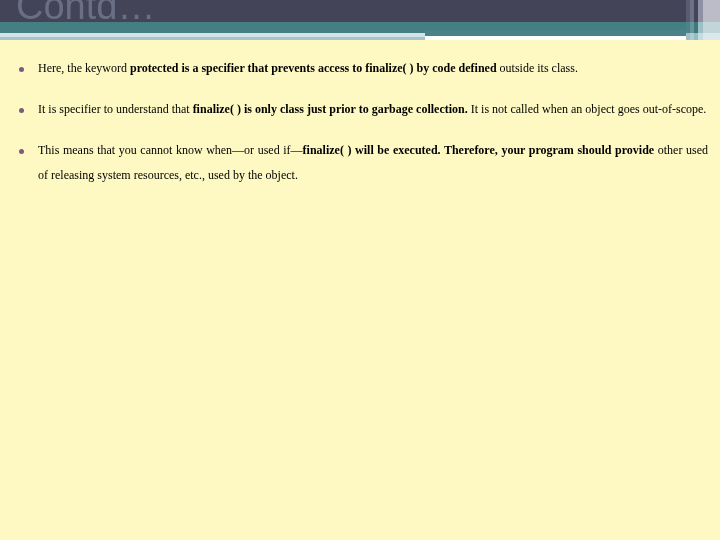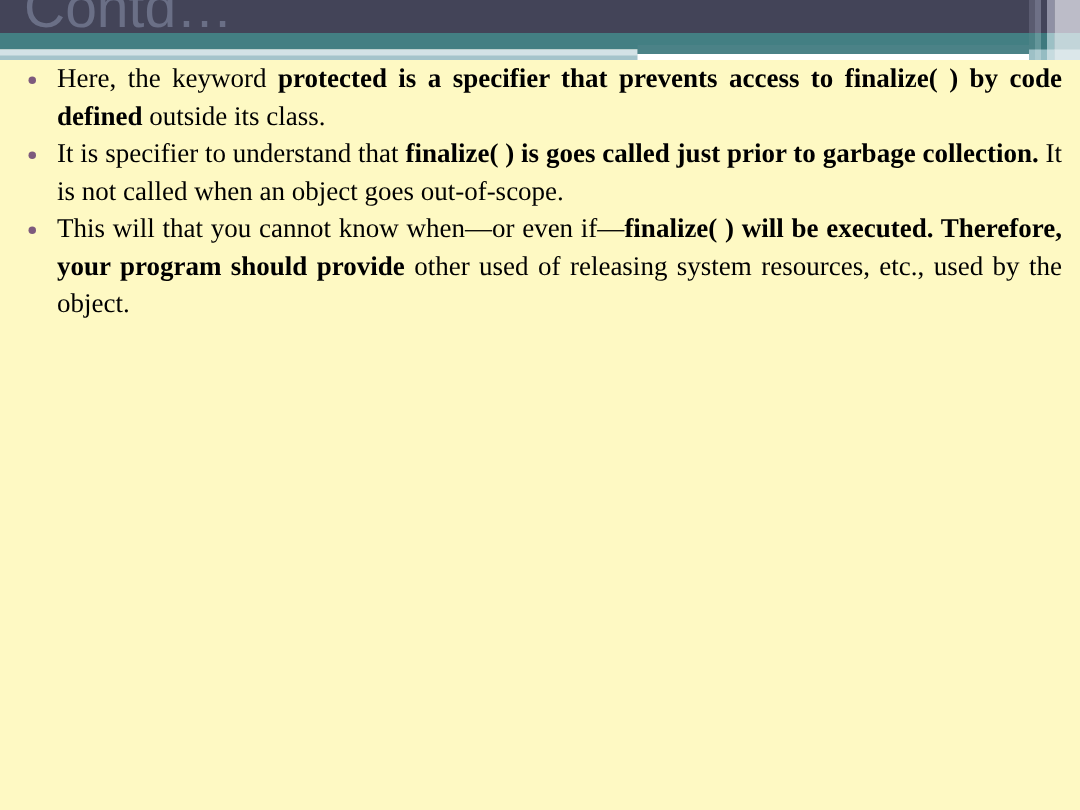--- a/index.html
+++ b/index.html
@@ -135,23 +135,23 @@
     top: 40px;
     width: 720px;
   }
   ul.bullets {
     list-style: none;
     margin: 0;
     padding: 0;
   }
   ul.bullets > li {
     position: relative;
-    margin: 0 0 0 0;
+    margin: 16px 0 0 0;
     padding: 0 12px 0 38px;
-    font-size: 18px;
+    font-size: 12px;
     line-height: 25px;
     color: #000000;
     text-align: justify;
     text-justify: inter-word;
   }
   ul.bullets > li::before {
     content: "";
     position: absolute;
     left: 19px;
     top: 11px;
@@ -192,18 +192,18 @@
   <div class="vstripe-foot vf-d"></div>
   <div class="vstripe-foot vf-e"></div>
 
   <div class="title-clip">
     <div class="title-text" style="color: rgb(106, 111, 134);">Contd…</div>
   </div>
 
   <div class="body">
     <ul class="bullets">
       <li><span>Here, the keyword </span><b>protected is a specifier that prevents access to finalize( ) by code defined</b><span> outside its class.</span></li>
-      <li><span>It is specifier to understand that </span><b>finalize( ) is goes called just prior to garbage collection.</b><span> It is not called when an object goes out-of-scope.</span></li>
-      <li><span>This will that you cannot know when—or even if—</span><b>finalize( ) will be executed. Therefore, your program should provide</b><span> other used of releasing system resources, etc., used by the object.</span></li>
+      <li><span>It is specifier to understand that </span><b>finalize( ) is only class just prior to garbage collection.</b><span> It is not called when an object goes out-of-scope.</span></li>
+      <li><span>This means that you cannot know when—or used if—</span><b>finalize( ) will be executed. Therefore, your program should provide</b><span> other used of releasing system resources, etc., used by the object.</span></li>
     </ul>
   </div>
 
 </div>
 
 </body></html>

